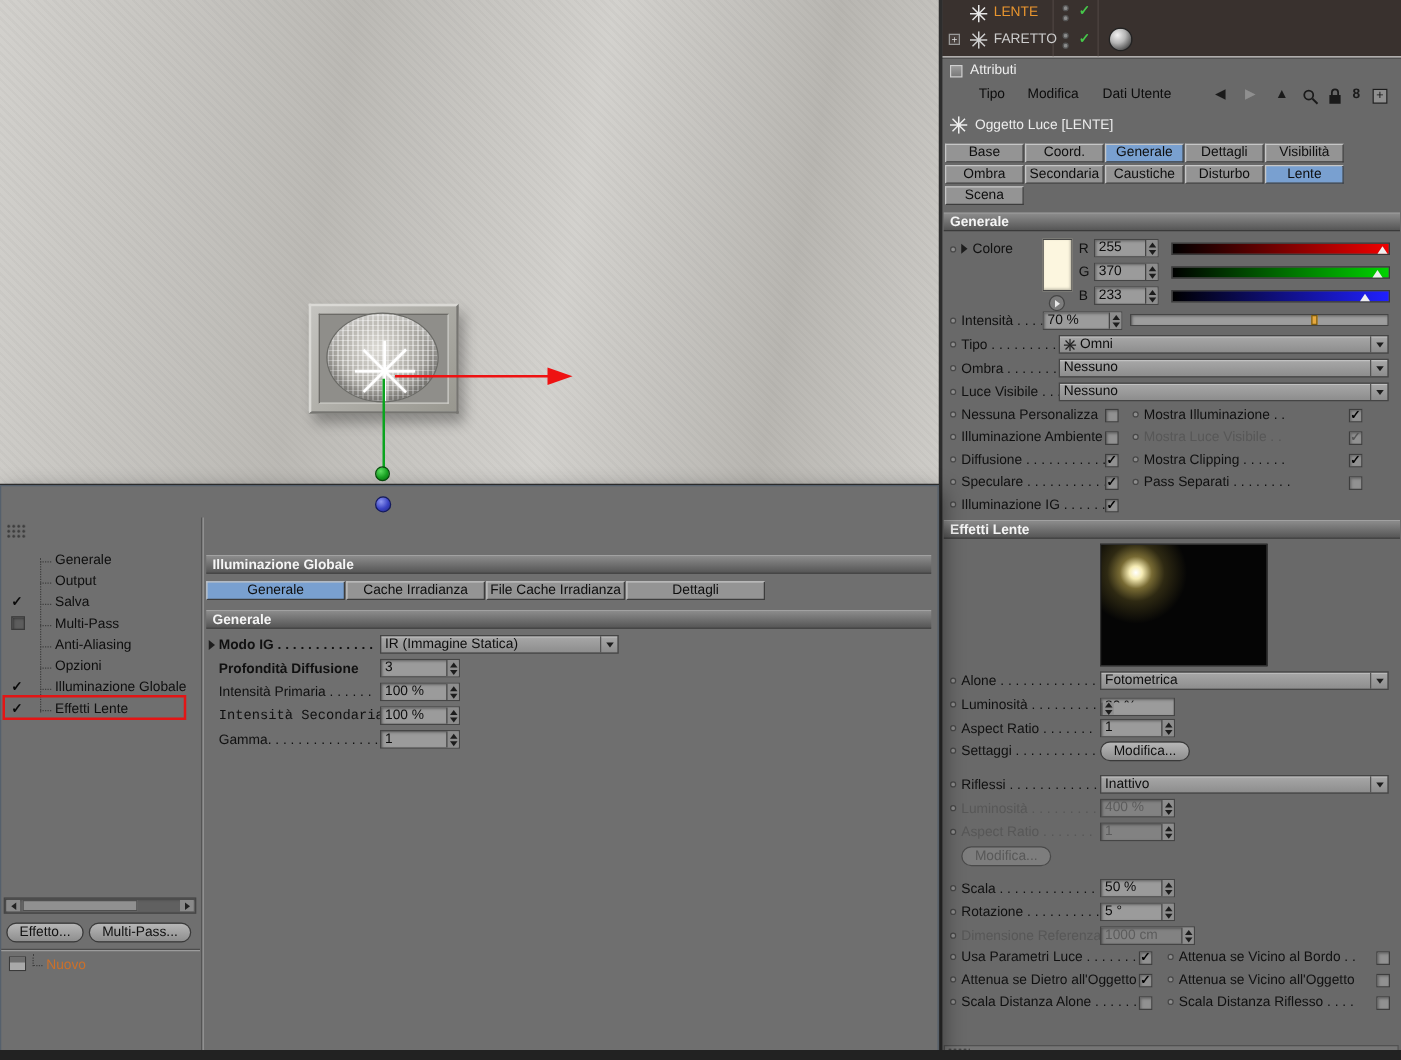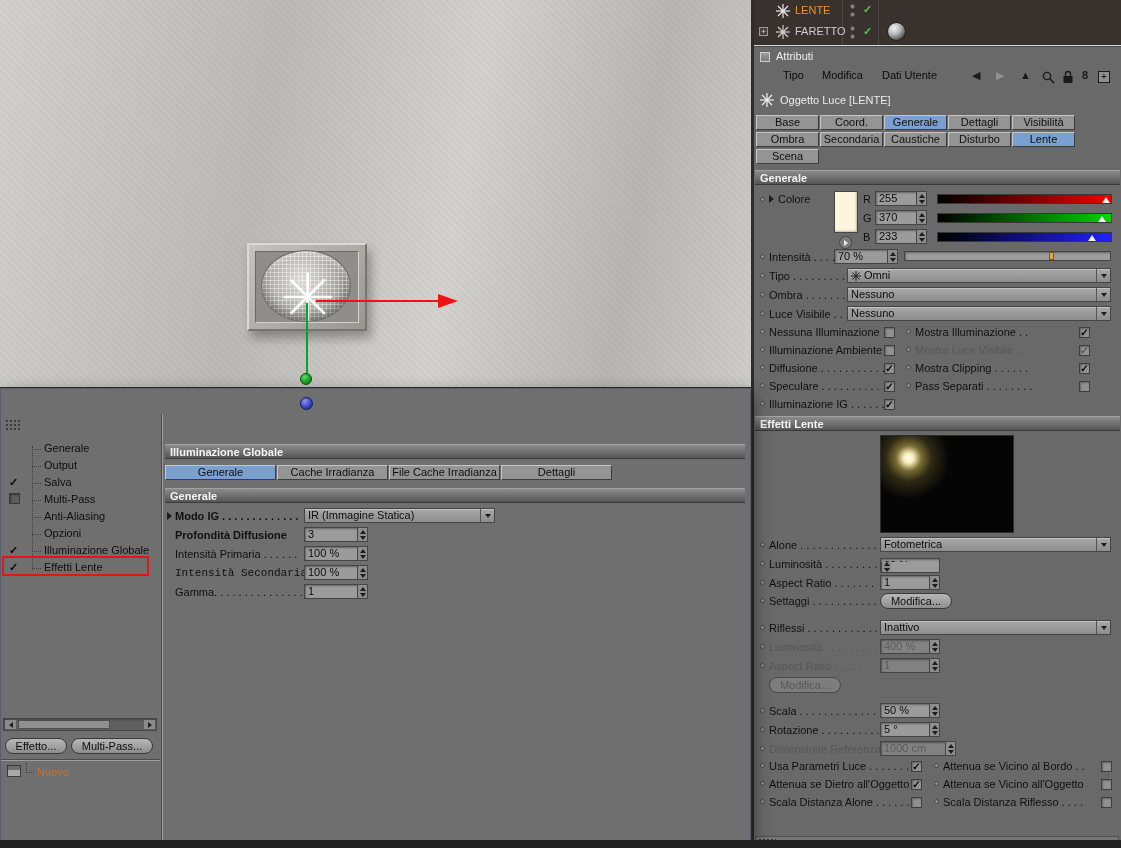--- a/index.html
+++ b/index.html
@@ -339,21 +339,21 @@
     <span class="adot" style="top:264px;"></span>
     <span class="albl" style="top:261px;">Luce Visibile . . .</span>
     <div class="drop" style="left:93px;top:259px;width:264px;">
       <span class="vtxt">Nessuno</span>
       <span class="dar">
           <i class="tri-dn"></i>
         </span>
     </div>
 
     <span class="adot" style="top:282px;"></span>
-    <span class="albl" style="top:279px;">Nessuna Illuminazione</span>
+    <span class="albl" style="top:279px;">Nessuna Personalizza</span>
     <span class="ck" style="left:130px;top:280px;"></span>
     <span class="adot" style="left:152px;top:282px;"></span>
     <span class="albl" style="left:161px;top:279px;">Mostra Illuminazione . .</span>
     <span class="ck" style="left:325px;top:280px;">✓</span>
 
     <span class="adot" style="top:300px;"></span>
     <span class="albl" style="top:297px;">Illuminazione Ambiente</span>
     <span class="ck" style="left:130px;top:298px;"></span>
     <span class="adot" style="left:152px;top:300px;"></span>
     <span class="albl dim" style="left:161px;top:297px;">Mostra Luce Visibile . .</span>

